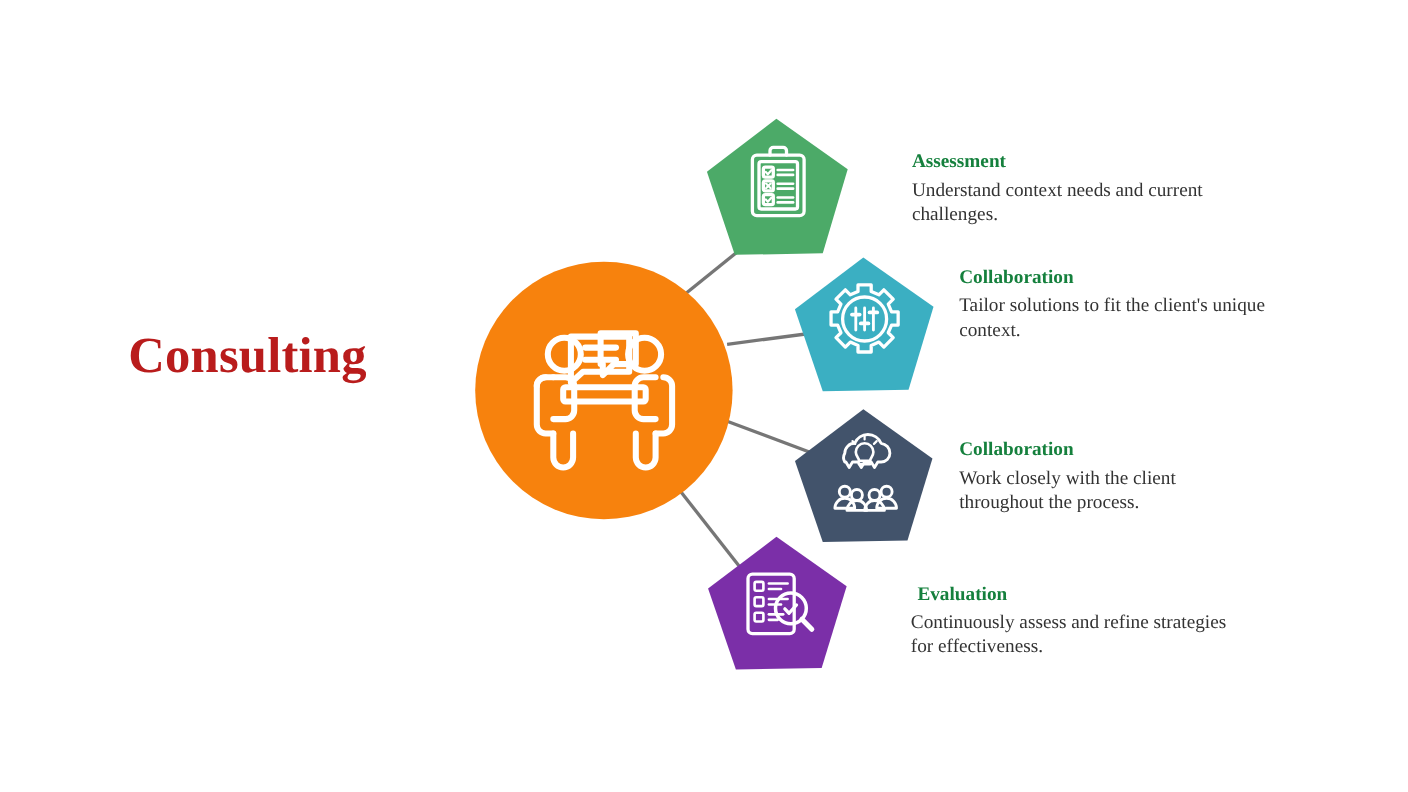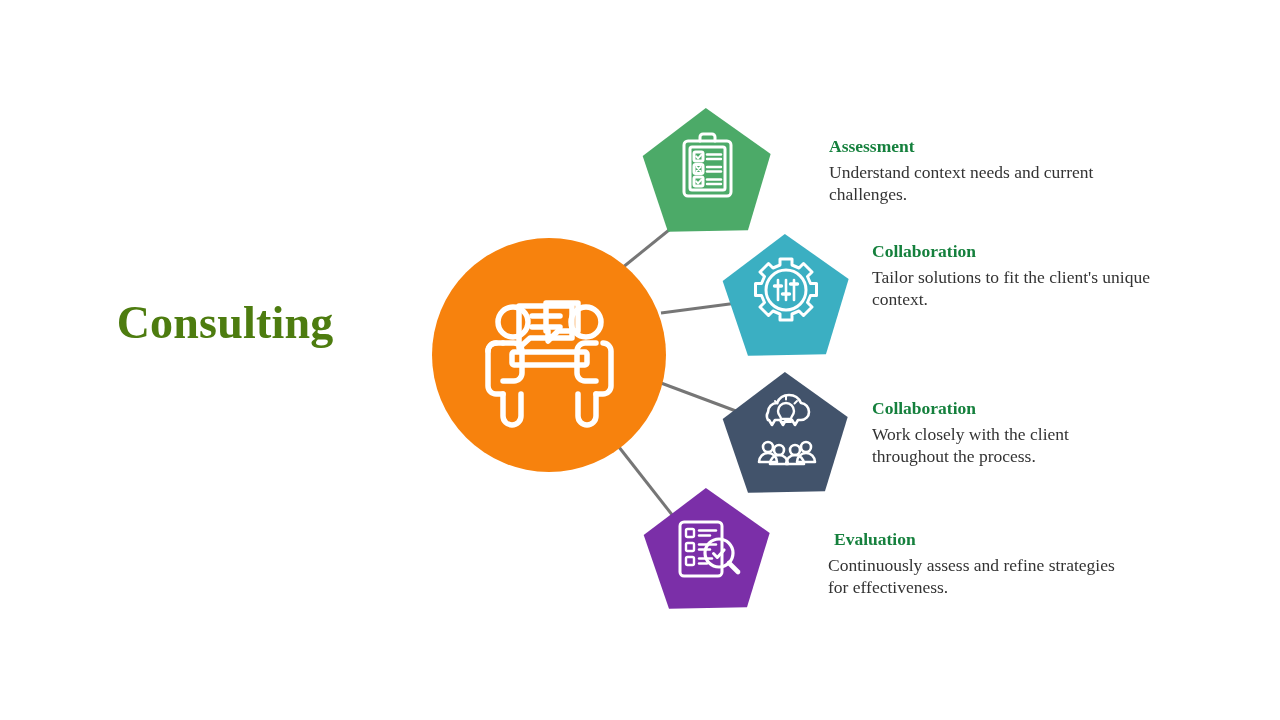--- a/index.html
+++ b/index.html
@@ -33,21 +33,21 @@
     width: 330px;
     text-align: center;
   }
   #title-block .line {
     display: block;
     font-family: "Liberation Serif", "DejaVu Serif", serif;
     font-weight: bold;
     font-size: 46px;
     line-height: 54px;
     letter-spacing: 0.2px;
-    color: #4d7c0f;
+    color: #b91c1c;
     white-space: nowrap;
   }
 
   
   #diagram {
     position: absolute;
     left: 0;
     top: 0;
     width: 1280px;
     height: 720px;

